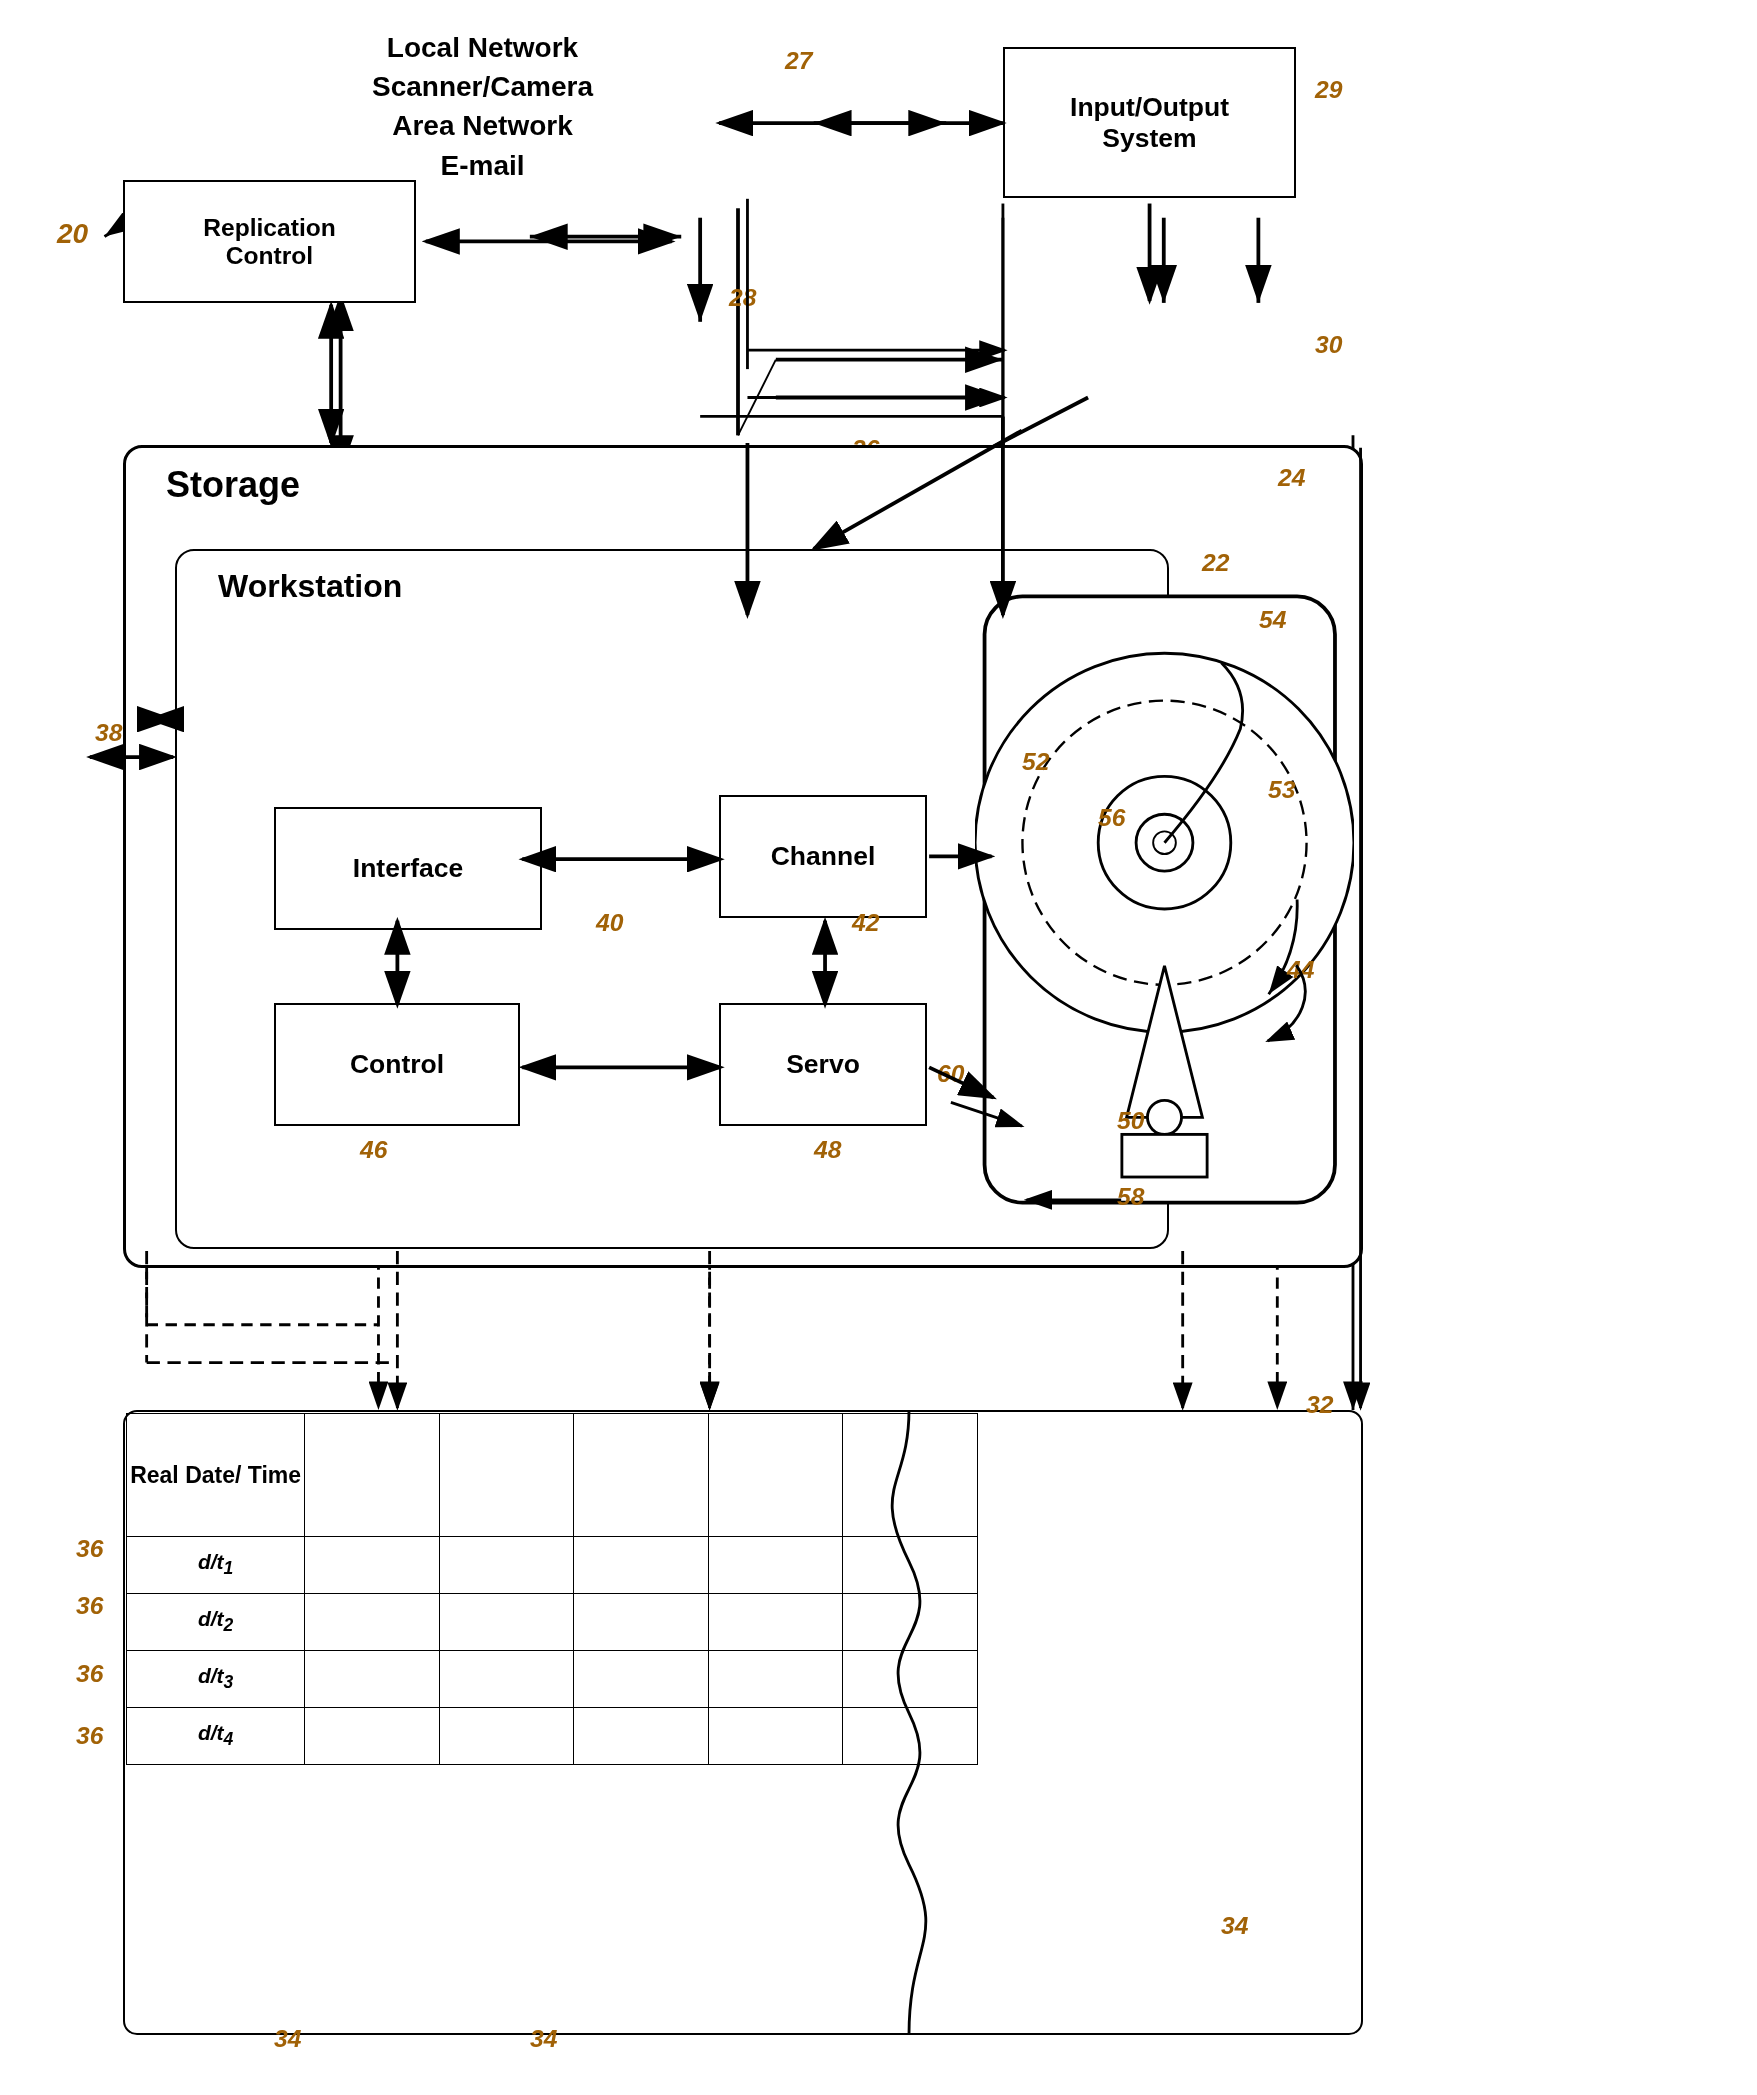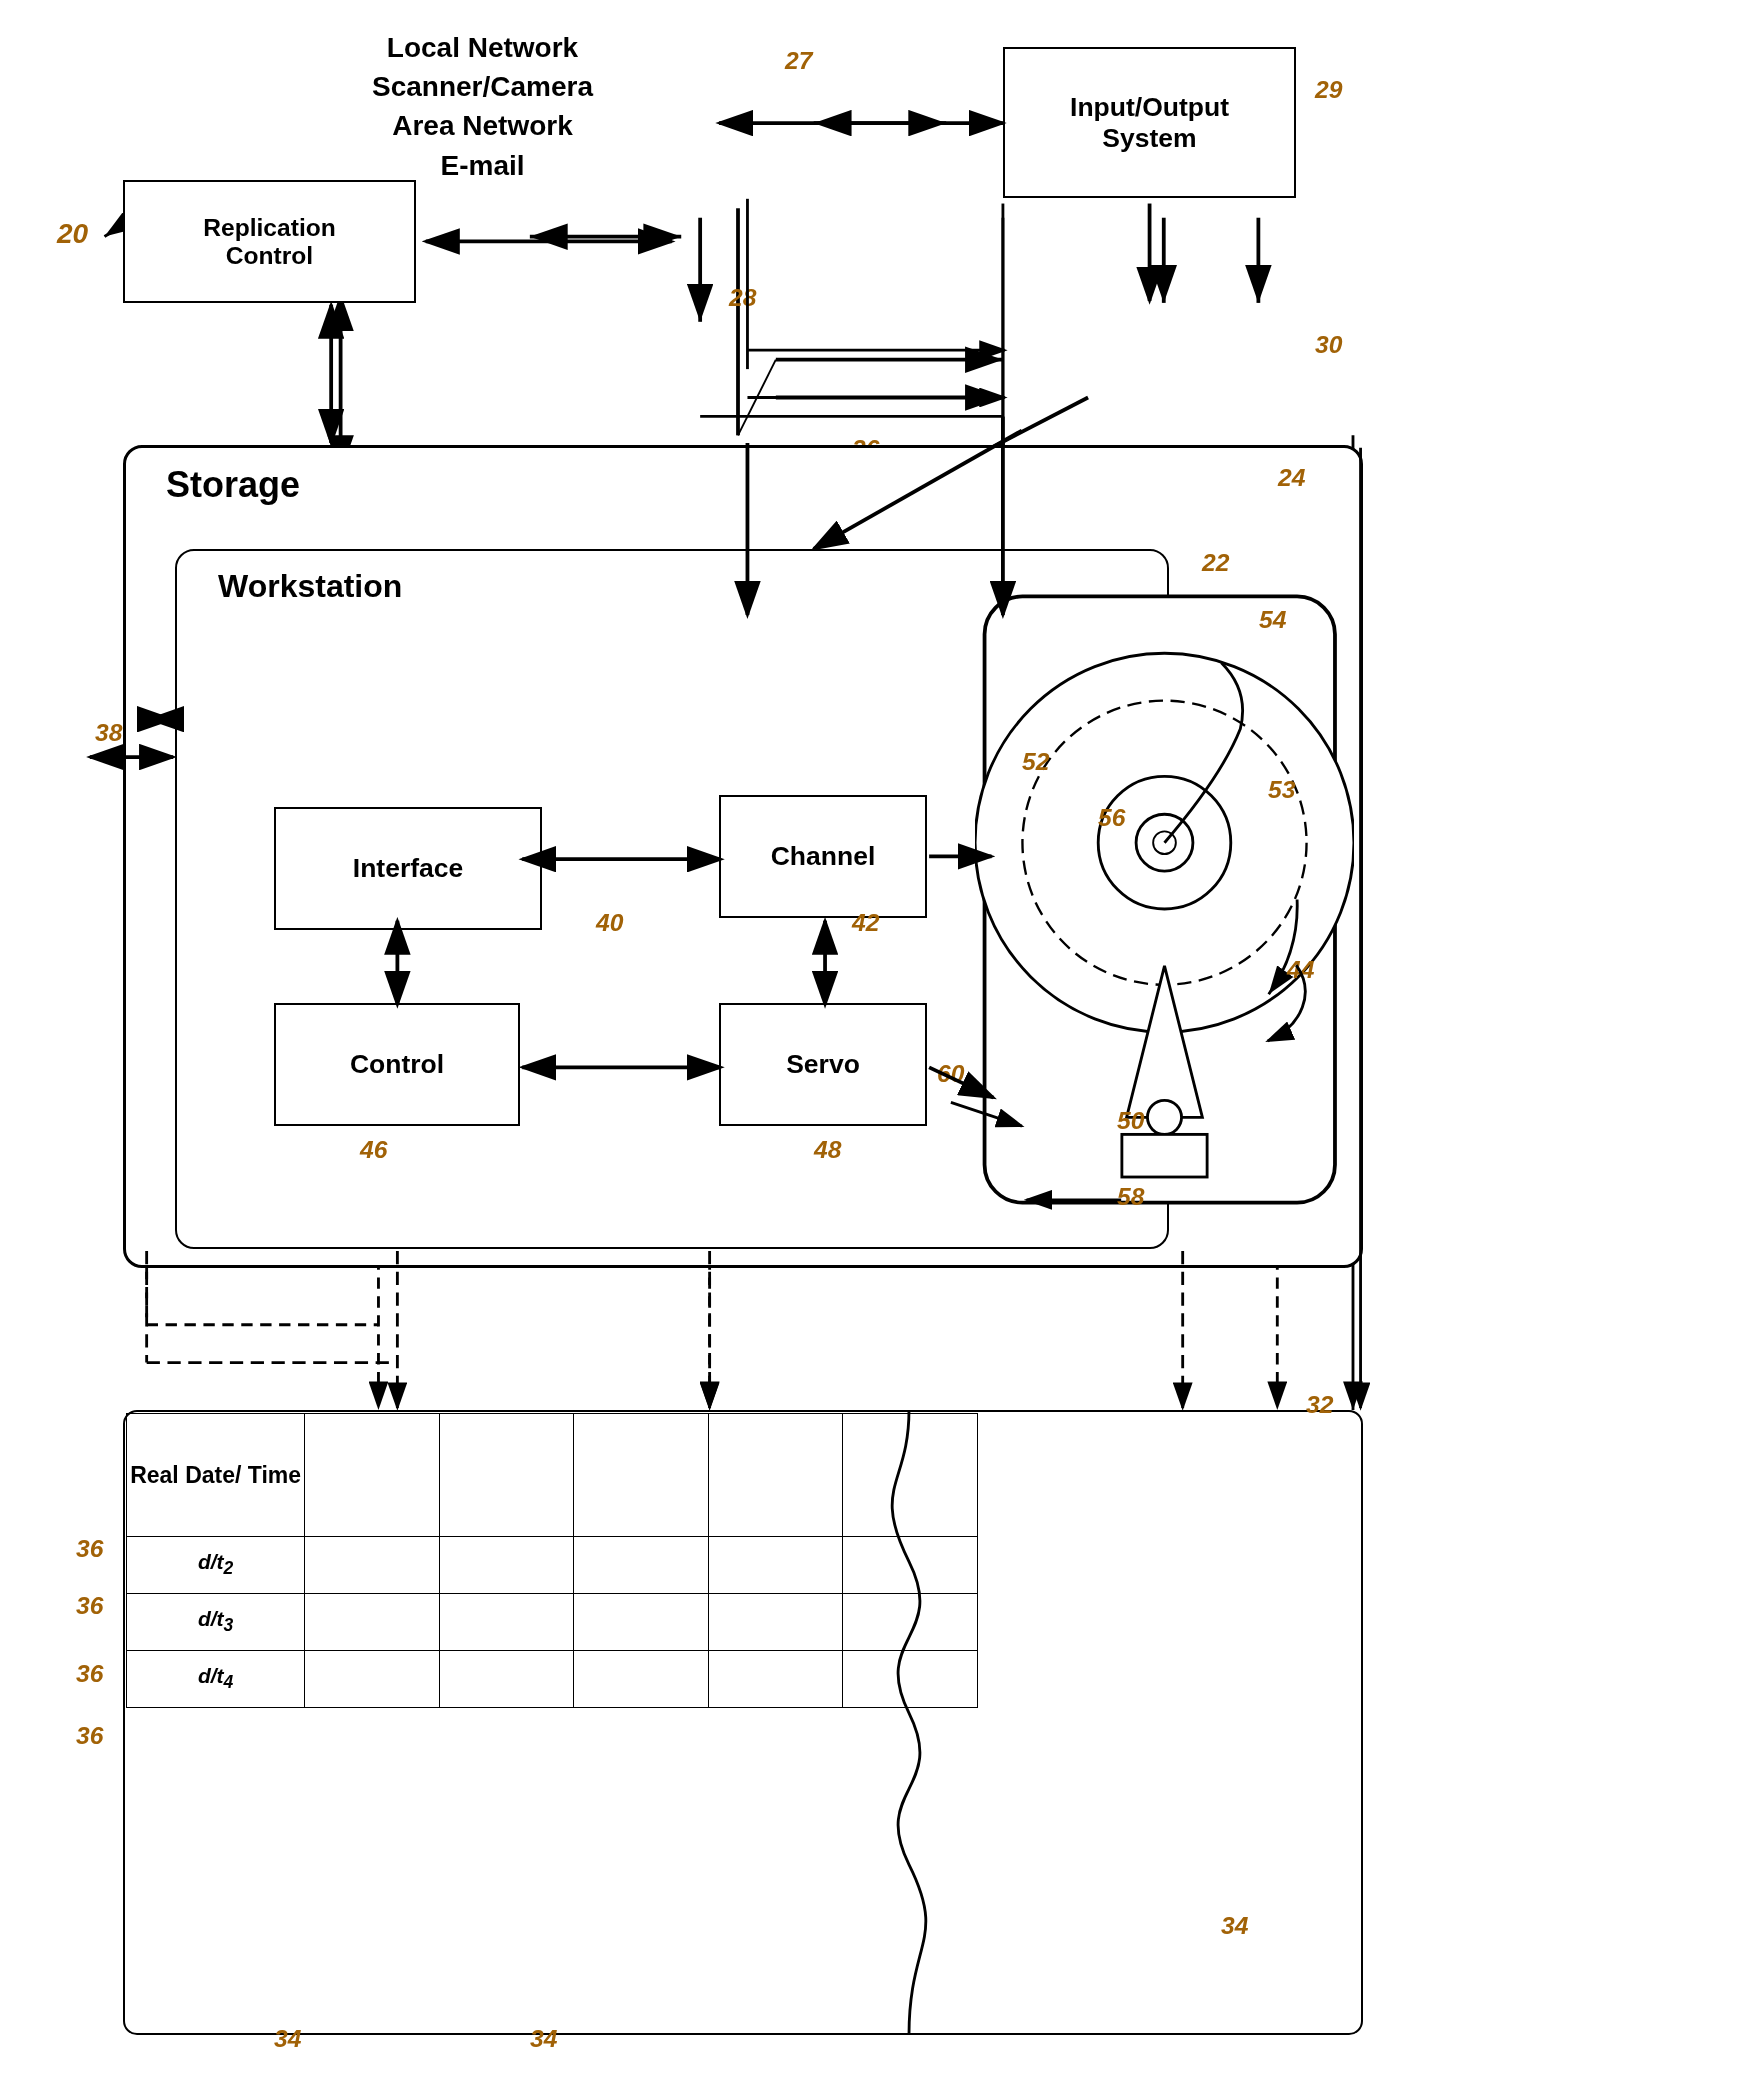--- a/index.html
+++ b/index.html
@@ -315,20 +315,28 @@
 Time</th>
         <th style="width:114px;"></th>
         <th style="width:114px;"></th>
         <th style="width:114px;"></th>
         <th style="width:114px;"></th>
         <th style="width:114px;"></th>
       </tr>
     </thead>
     <tbody>
       <tr>
+        <td class="sub-cell">d/t<sub>1</sub></td>
+        <td></td>
+        <td></td>
+        <td></td>
+        <td></td>
+        <td></td>
+      </tr>
+      <tr>
         <td class="sub-cell">d/t<sub>2</sub></td>
         <td></td>
         <td></td>
         <td></td>
         <td></td>
         <td></td>
       </tr>
       <tr>
         <td class="sub-cell">d/t<sub>3</sub></td>
         <td></td>

